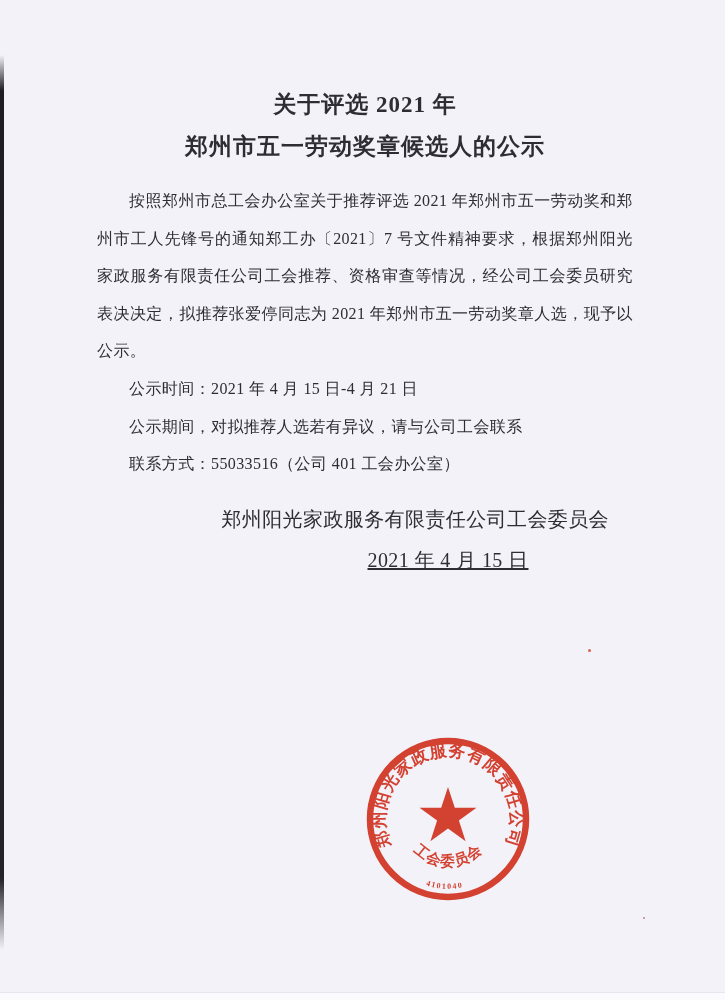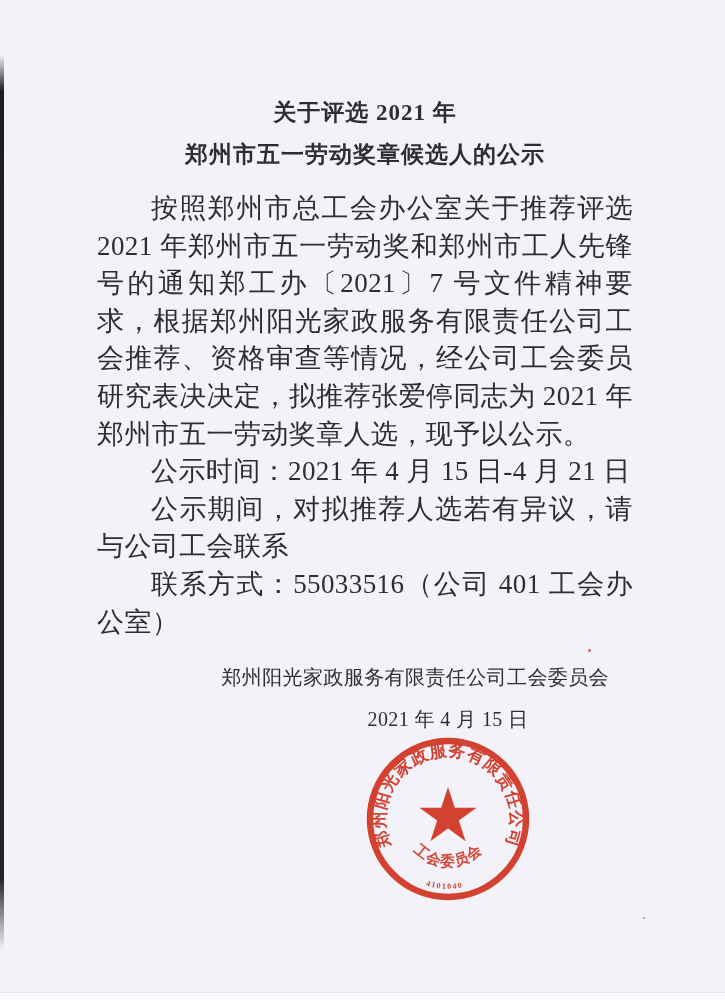--- a/index.html
+++ b/index.html
@@ -13,38 +13,38 @@
   }
   .scan-edge-left{
     position:absolute;left:0;top:55px;width:4px;height:895px;
     background:linear-gradient(180deg, rgba(30,30,34,0) 0%, #1e1e22 4%, #232329 92%, rgba(30,30,34,0) 100%);
   }
   .scan-edge-bottom{
     position:absolute;left:0;bottom:0;width:725px;height:7px;
     background:#fbfbfd;border-top:1px solid #e7e6ee;
   }
   .doc{
-    position:absolute;left:97px;top:92px;width:536px;
+    position:absolute;left:97px;top:84px;width:536px;
   }
   .title{
     text-align:center;font-weight:bold;
     font-size:23px;line-height:42px;letter-spacing:1px;
     margin-bottom:14px;
   }
   .body-text p{
-    margin:0;font-size:27px;line-height:37.6px;
+    margin:0;font-size:16px;line-height:37.6px;
     text-align:justify;text-indent:2em;letter-spacing:.4px;
   }
   .signature{
     margin-top:18px;text-align:right;padding-right:24px;
     font-size:20px;line-height:37.6px;letter-spacing:.4px;
   }
   .sig-date{
     width:280px;margin:4px 45px 0 auto;text-align:center;
-    font-size:20px;line-height:37.6px;letter-spacing:.4px;
+    font-size:20px;line-height:37.6px;letter-spacing:.4px;text-decoration:underline;
   }
   .seal{
     position:absolute;left:362px;top:733px;width:172px;height:172px;
     mix-blend-mode:multiply;opacity:.95;
     pointer-events:none;
   }
   .seal text{
     font-family:"Liberation Serif","DejaVu Serif",serif;
     font-weight:bold;
   }

